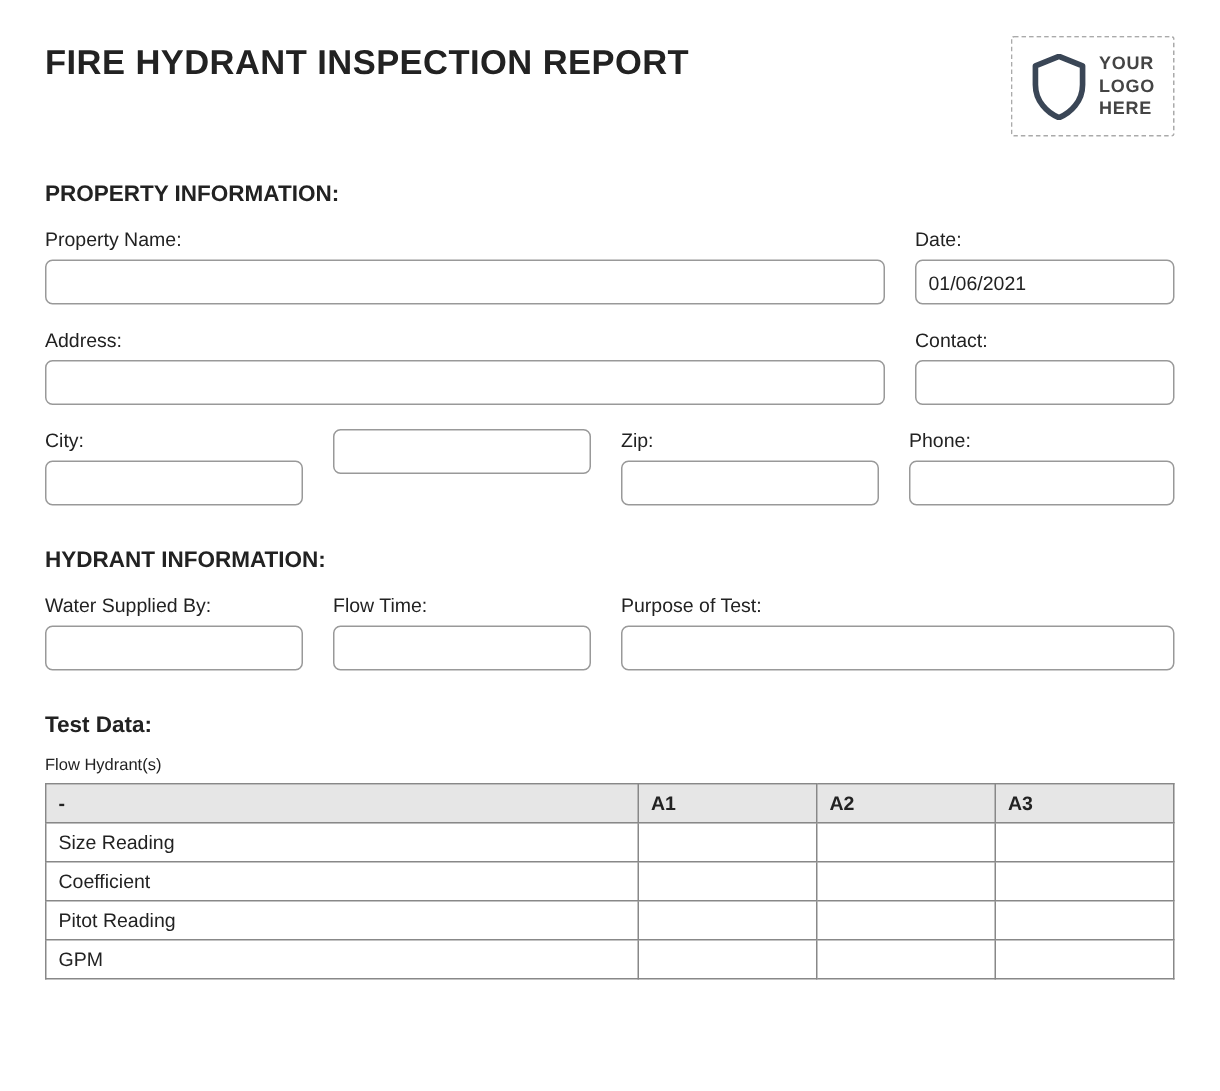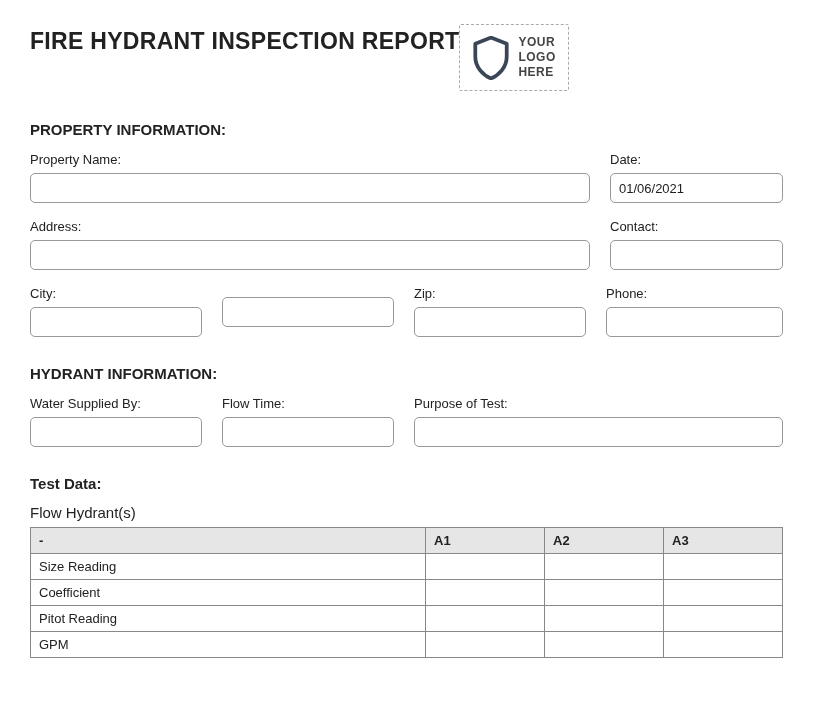--- a/index.html
+++ b/index.html
@@ -5,20 +5,21 @@
   * { box-sizing: border-box; margin: 0; padding: 0; }
   body {
     font-family: Arial, Helvetica, sans-serif;
     background: #fff;
     color: #222;
     padding: 24px 30px;
     width: 813px;
   }
   .header-row {
     display: flex;
+    justify-content: space-between;
     align-items: flex-start;
     margin-bottom: 30px;
   }
   .report-title {
     font-size: 23px;
     font-weight: 700;
     letter-spacing: 0.3px;
     color: #222;
     padding-top: 4px;
   }
@@ -59,30 +60,30 @@
   .text-input {
     width: 100%;
     height: 30px;
     border: 1px solid #999;
     border-radius: 5px;
     padding: 12px 8px;
     font-size: 13px;
     color: #222;
     background: #fff;
   }
-  .row { display: flex; gap: 20px; margin-bottom: 16px; align-items: center; }
+  .row { display: flex; gap: 20px; margin-bottom: 16px; }
   .col { display: flex; flex-direction: column; }
   .flex-1 { flex: 1; }
   .w-left { width: 560px; }
   .w-right { flex: 1; }
   .w-quad { width: 172px; }
   .w-purpose { flex: 1; }
   .section { margin-bottom: 28px; }
   .table-caption {
-    font-size: 15px;
+    font-size: 11px;
     margin-bottom: 6px;
     color: #222;
   }
   table.data-table {
     width: 100%;
     border-collapse: collapse;
     font-size: 13px;
   }
   table.data-table th, table.data-table td {
     border: 1px solid #888;

